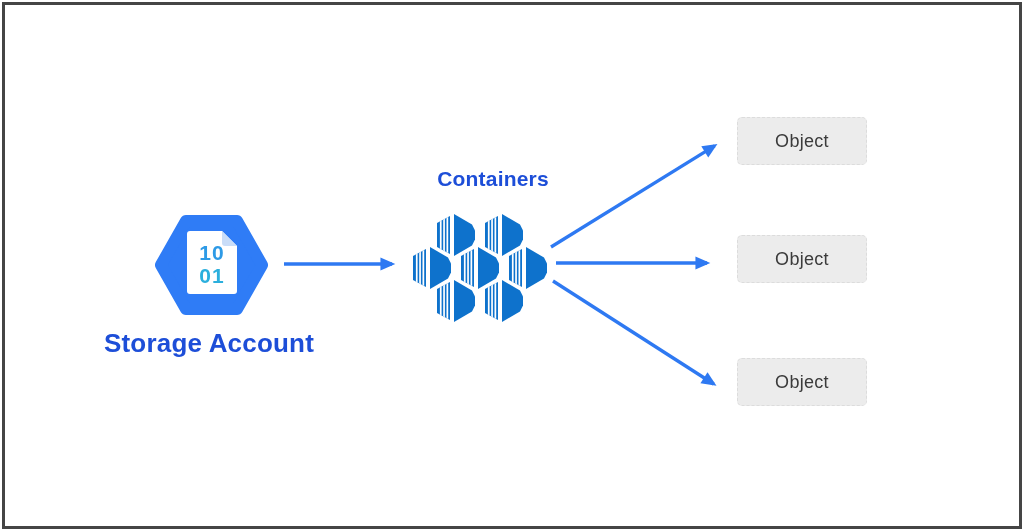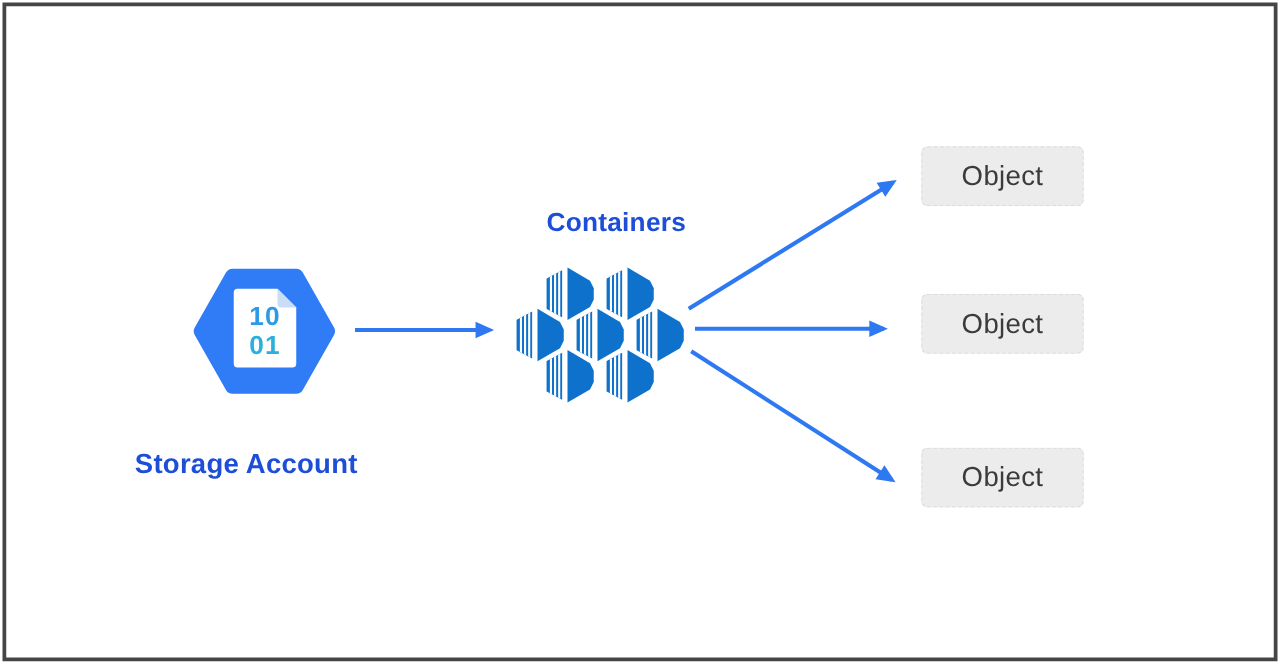--- a/index.html
+++ b/index.html
@@ -2,26 +2,26 @@
 <html><head>
 <meta charset="utf-8">
 <style>
   html,body{margin:0;padding:0;width:1024px;height:531px;background:#ffffff;overflow:hidden;}
   #stage{position:relative;width:1024px;height:531px;background:#ffffff;
          font-family:"Liberation Sans","DejaVu Sans",sans-serif;}
   #frame{position:absolute;inset:2px;border:3px solid #454545;pointer-events:none;}
   #diagram-svg{position:absolute;left:0;top:0;width:1024px;height:531px;}
   .node-label{position:absolute;font-weight:700;color:#1d4ed8;text-align:center;
               letter-spacing:0.2px;}
-  #storage-label{left:87px;top:328px;width:220px;font-size:22px;margin-top:30px;}
+  #storage-label{left:99px;top:328px;width:220px;font-size:26px;}
   #containers-label{left:383px;top:167px;width:220px;font-size:21px;}
   .object-card{position:absolute;left:737px;width:130px;height:48px;background:#ececec;
                border:1px dashed #dcdcdc;border-radius:5px;display:flex;align-items:center;
                justify-content:center;box-sizing:border-box;}
-  .object-card span{font-size:22px;color:#3b3b3b;letter-spacing:0.3px;}
+  .object-card span{font-size:18px;color:#3b3b3b;letter-spacing:0.3px;}
   #object-card-1{top:117px;}
   #object-card-2{top:235px;}
   #object-card-3{top:358px;}
   .binary-text{font-family:"Liberation Sans","DejaVu Sans",sans-serif;font-weight:700;
                font-size:21px;letter-spacing:1px;}
 </style>
 </head>
 <body>
 
 <div id="stage">

